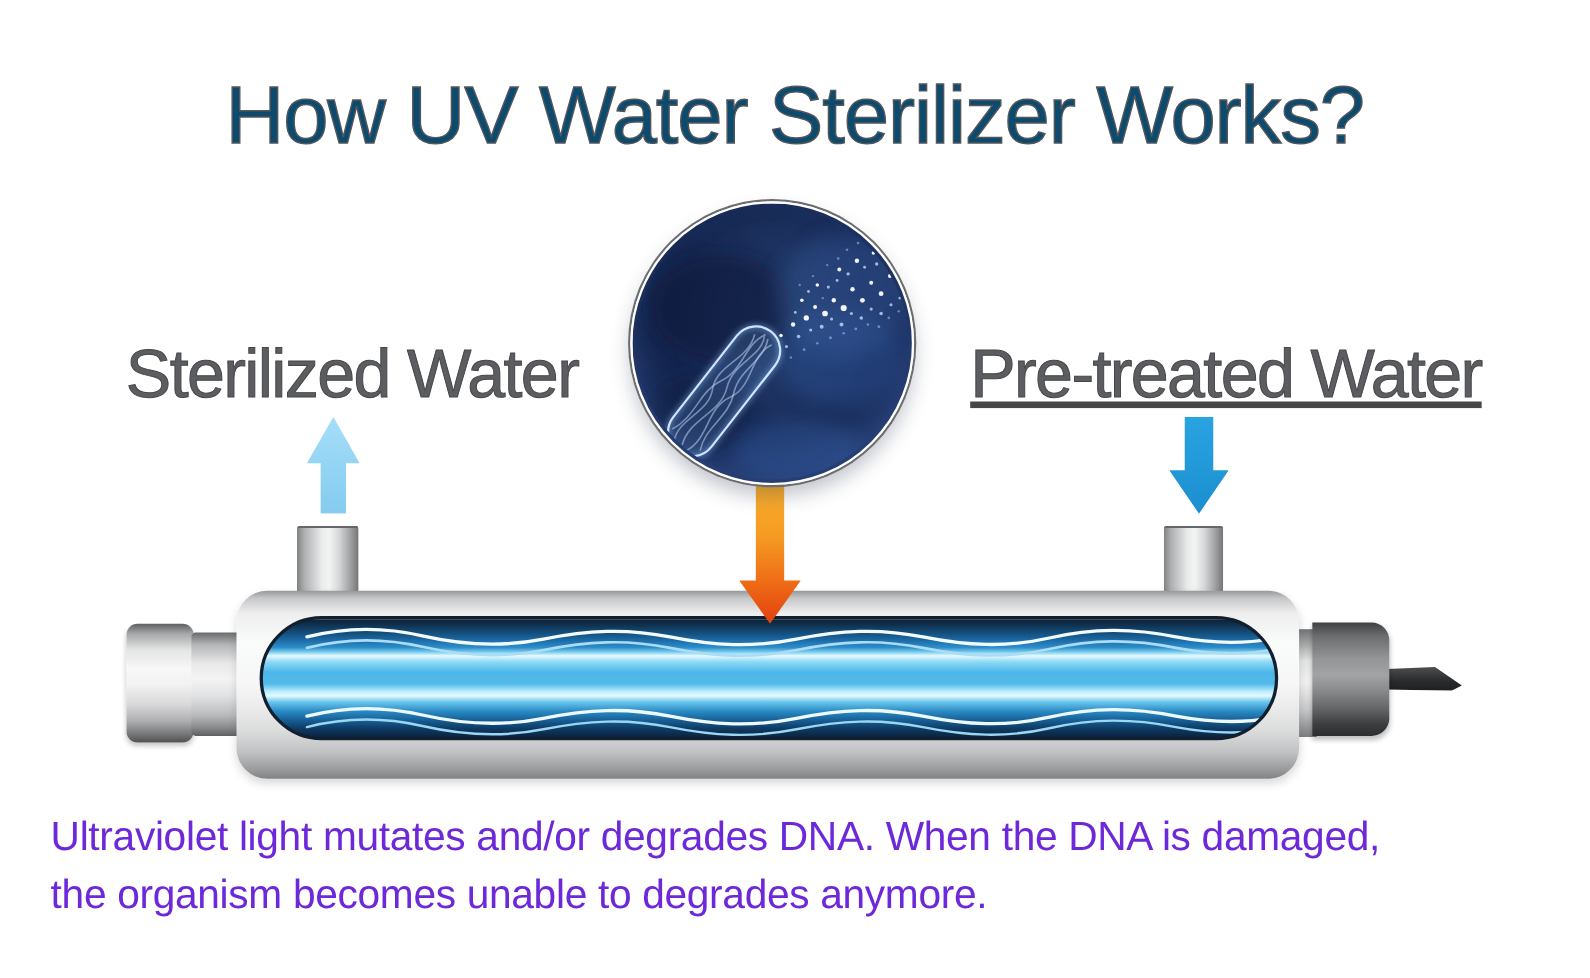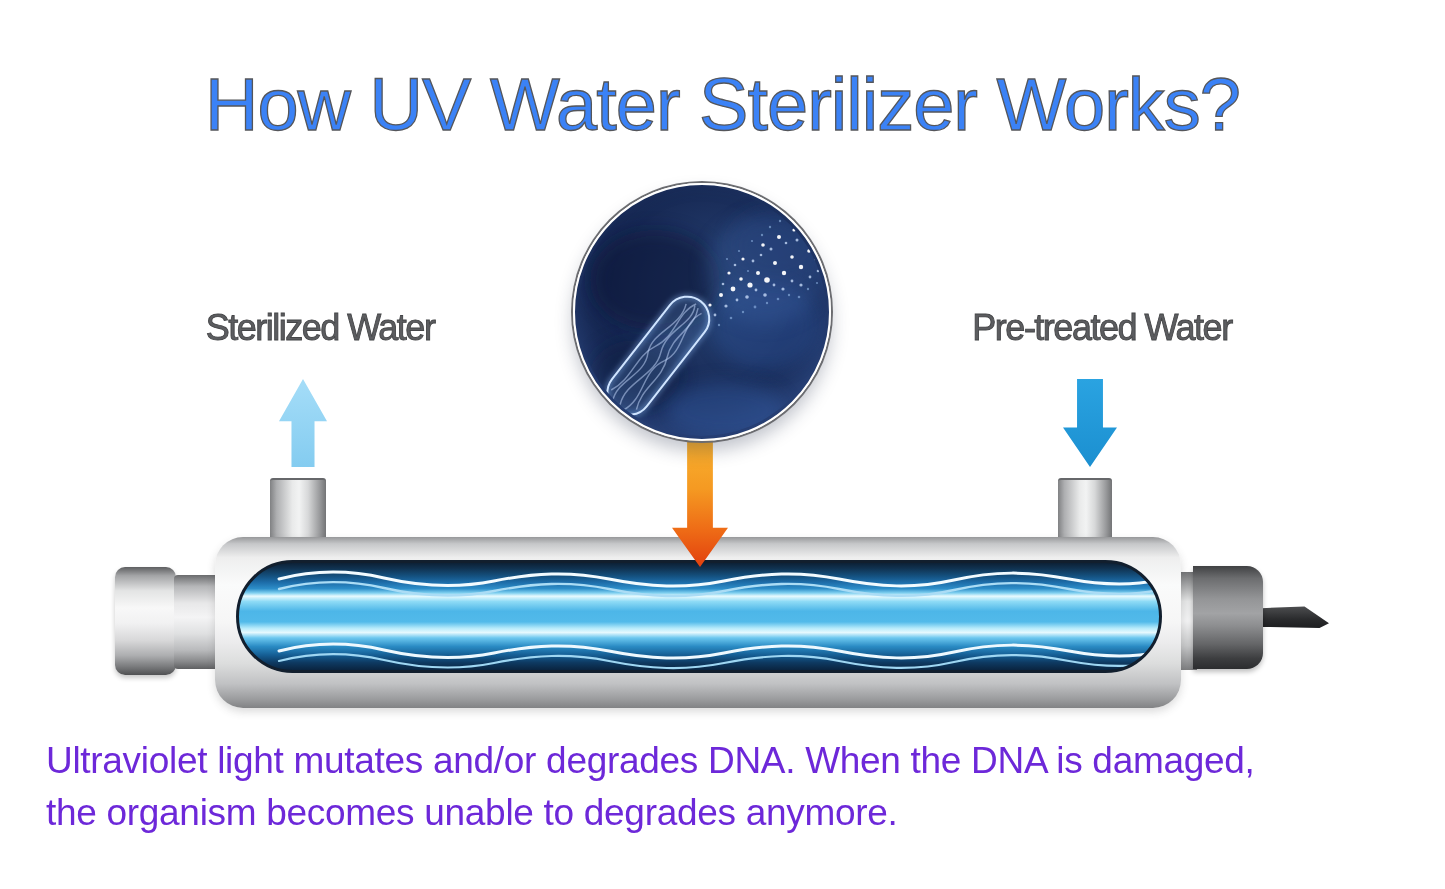--- a/index.html
+++ b/index.html
@@ -6,30 +6,30 @@
   .stage{
     position:relative;width:1445px;height:889px;background:#ffffff;overflow:hidden;
     font-family:"Liberation Sans", sans-serif;
   }
   .abs{position:absolute;}
 
   
   .title{
     left:0;top:66px;width:1445px;text-align:center;
     font-size:74px;line-height:1.05;letter-spacing:-1px;
-    color:#3b82f6;-webkit-text-stroke:1.3px #55565a;
+    color:#0c4a6e;-webkit-text-stroke:1.3px #55565a;
     font-weight:400;white-space:nowrap;
   }
   .flow-label{
     top:310px;width:440px;text-align:center;
-    font-size:36px;letter-spacing:-1.5px;line-height:1.0;
+    font-size:62px;letter-spacing:-1.5px;line-height:1.0;
     color:#5c5d60;-webkit-text-stroke:0.9px #454648;white-space:nowrap;
   }
   .flow-label.left{left:100px;}
-  .flow-label.right{left:882px;}
+  .flow-label.right{left:882px;text-decoration:underline;}
   .caption{
     left:46px;top:735px;width:1380px;
     font-size:37px;line-height:52px;letter-spacing:-0.3px;
     color:#6d28d9;
   }
 
   
   .arrow-up{
     left:279px;top:379px;width:48px;height:88px;
     background:linear-gradient(180deg,#a5ddf8,#84ccf0);

